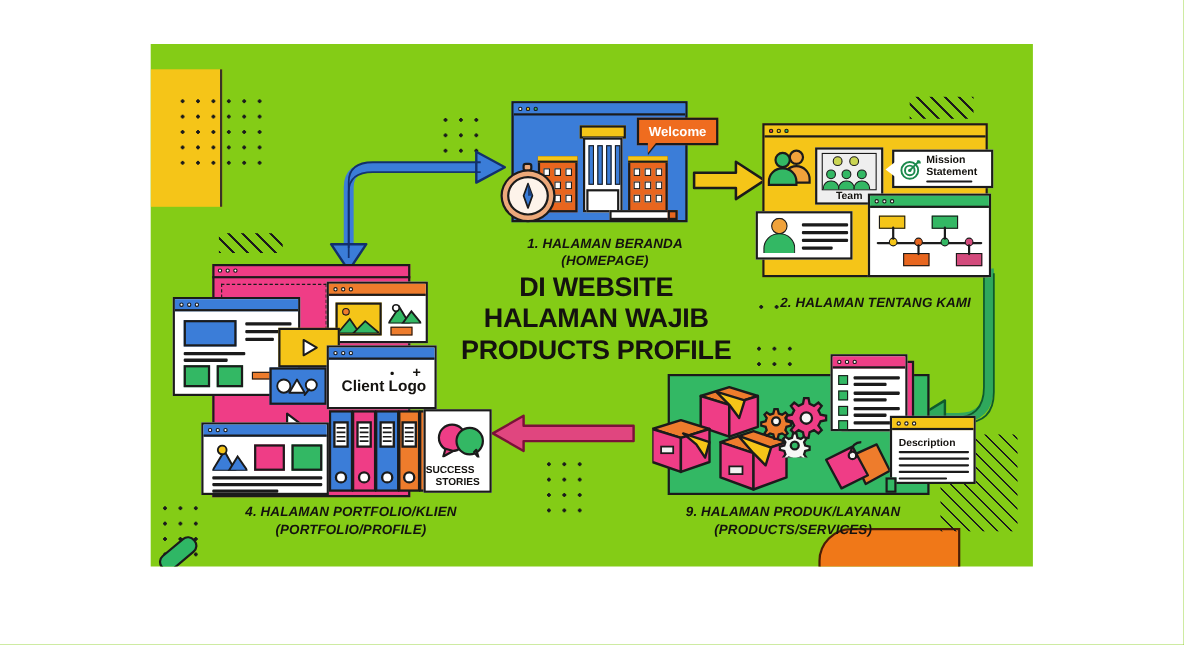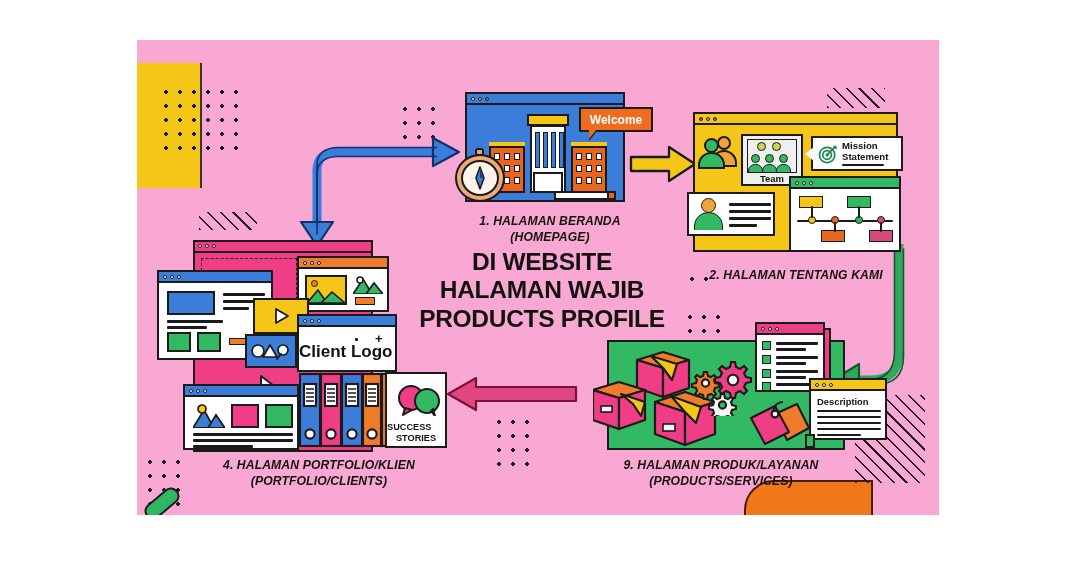--- a/index.html
+++ b/index.html
@@ -2,21 +2,21 @@
 <html><head>
 <meta charset="utf-8">
 <style>
   html,body{margin:0;padding:0;}
   body{
     width:1076px;height:586px;background:#ffffff;
     font-family:"Liberation Sans",sans-serif;overflow:hidden;
   }
   #canvas{
     position:absolute;left:137px;top:40px;width:802px;height:475px;
-    background:#f9a8d4;overflow:hidden;
+    background:#84cc16;overflow:hidden;
   }
   .abs{position:absolute;}
 
   
   .deco-yellow-rect{left:0;top:23px;width:63px;height:125px;background:#f5c518;border-right:2px solid #3a3426;}
   .deco-green-pill{left:5px;top:455px;width:36px;height:13px;background:#2fb765;border:2px solid #1b1b1b;border-radius:8px;transform:rotate(-40deg);}
   .deco-orange-round{left:607px;top:440px;width:125px;height:60px;background:#f07818;border:2px solid #4a1d06;border-top-left-radius:30px;}
   .dotgrid{background-image:radial-gradient(#1b1b1b 1.6px, transparent 1.7px);background-size:14px 14px;}
   .hatch{background-image:repeating-linear-gradient(45deg,#1b1b1b 0 1.6px,transparent 1.6px 9px);}
 
@@ -379,21 +379,21 @@
         <path d="M30 12 L26 17" stroke="#1b1b1b" stroke-width="1.8" stroke-linecap="round"></path>
       </svg>
     </div>
 
     <div class="win" style="left:140px;top:84px;width:100px;height:58px;">
       <div class="win-bar" style="background:#3b7dd8;">
         <span class="dot3"></span>
         <span class="dot3"></span>
         <span class="dot3"></span>
       </div>
-      <div class="abs" style="left:0;top:26px;width:100px;text-align:left;font-weight:bold;font-size:17px;color:#14120f;">Client Logo</div>
+      <div class="abs" style="left:0;top:26px;width:100px;text-align:center;font-weight:bold;font-size:14px;color:#14120f;">Client Logo</div>
       <div class="abs" style="left:76px;top:16px;color:#14120f;font-size:13px;font-weight:bold;line-height:1;">+</div>
       <div class="abs" style="left:56px;top:22px;width:2.5px;height:2.5px;background:#14120f;border-radius:50%;"></div>
     </div>
 
     <svg class="abs" style="left:100px;top:144px;" width="24" height="30" viewBox="0 0 24 30">
       <path d="M4 2 L4 24 L10 18 L14 27 L18 25 L14 16 L21 15 Z" fill="#fff" stroke="#1b1b1b" stroke-width="2" stroke-linejoin="round"></path>
     </svg>
     <svg class="abs" style="left:116px;top:158px;" width="30" height="34" viewBox="0 0 30 34">
       <path d="M4 2 L4 28 L11 21 L16 32 L21 30 L16 19 L25 18 Z" fill="#fff" stroke="#1b1b1b" stroke-width="2.2" stroke-linejoin="round"></path>
     </svg>
@@ -447,16 +447,16 @@
       <div class="abs" style="left:46px;top:18px;width:28px;height:24px;background:#ef3d86;border:2px solid #1b1b1b;box-sizing:border-box;"></div>
       <div class="abs" style="left:80px;top:18px;width:28px;height:24px;background:#33b864;border:2px solid #1b1b1b;box-sizing:border-box;"></div>
       <div class="abs line" style="left:8px;top:47px;width:100px;"></div>
       <div class="abs line" style="left:8px;top:53px;width:100px;"></div>
       <div class="abs line" style="left:8px;top:59px;width:60px;"></div>
     </div>
   </div>
 
   <div class="step-label" style="left:32px;top:418px;width:300px;">
     <div>4. HALAMAN PORTFOLIO/KLIEN</div>
-    <div>(PORTFOLIO/CLIENTS)</div>
+    <div>(PORTFOLIO/PROFILE)</div>
   </div>
 
 </div>
 
 </body></html>

